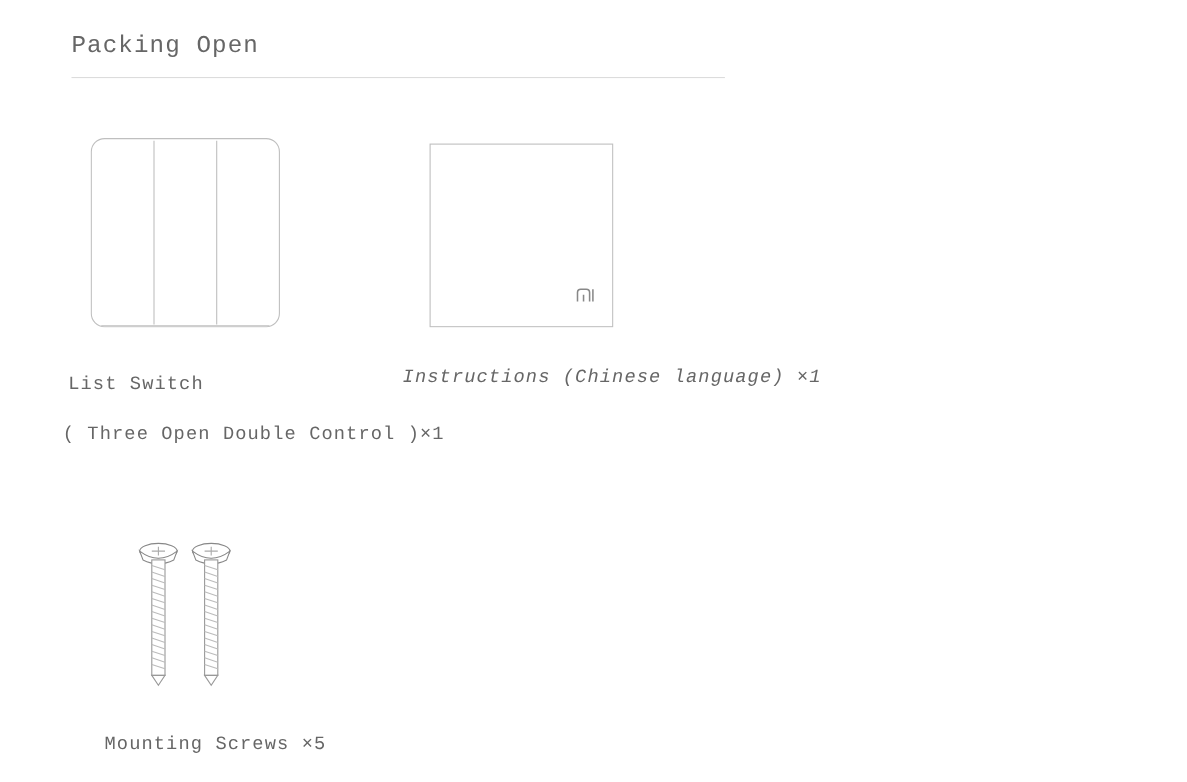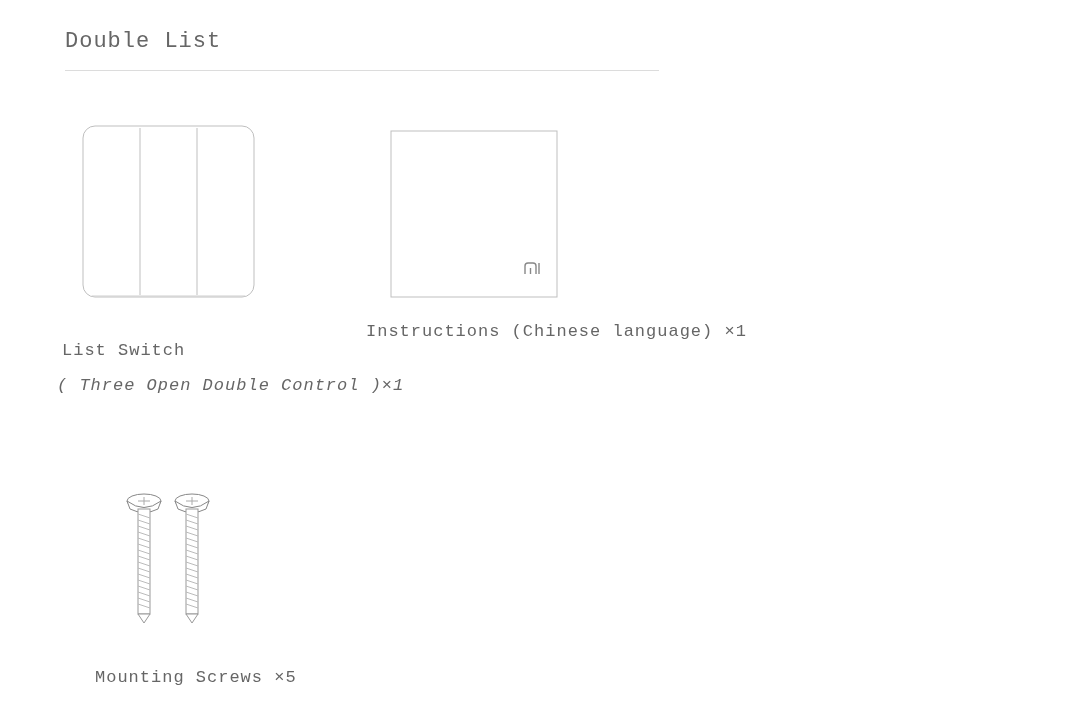--- a/index.html
+++ b/index.html
@@ -52,36 +52,36 @@
       letter-spacing: 1px;
       color: #666;
       white-space: nowrap;
     }
     .label-switch-title {
       left: 62px;
       top: 341px;
     }
     .label-switch-sub {
       left: 57px;
-      top: 376px;
-      font-style: italic;
+      top: 386px;
     }
     .label-instructions {
       left: 366px;
-      top: 322px;
+      top: 334px;
+      font-style: italic;
     }
     .label-screws {
       left: 95px;
       top: 668px;
     }
   </style>
 </head>
 <body>
 
-<div class="page-title">Double List</div>
+<div class="page-title">Packing Open</div>
 <div class="divider"></div>
 
 <div class="item item-switch">
   <svg width="173" height="173" viewBox="0 0 173 173">
 
     <rect x="1" y="1" width="171" height="171" rx="12" ry="12" fill="none" stroke="#bfbfbf" stroke-width="1"></rect>
 
     <line x1="58" y1="3" x2="58" y2="170" stroke="#bfbfbf" stroke-width="1"></line>
     <line x1="115" y1="3" x2="115" y2="170" stroke="#bfbfbf" stroke-width="1"></line>
 

